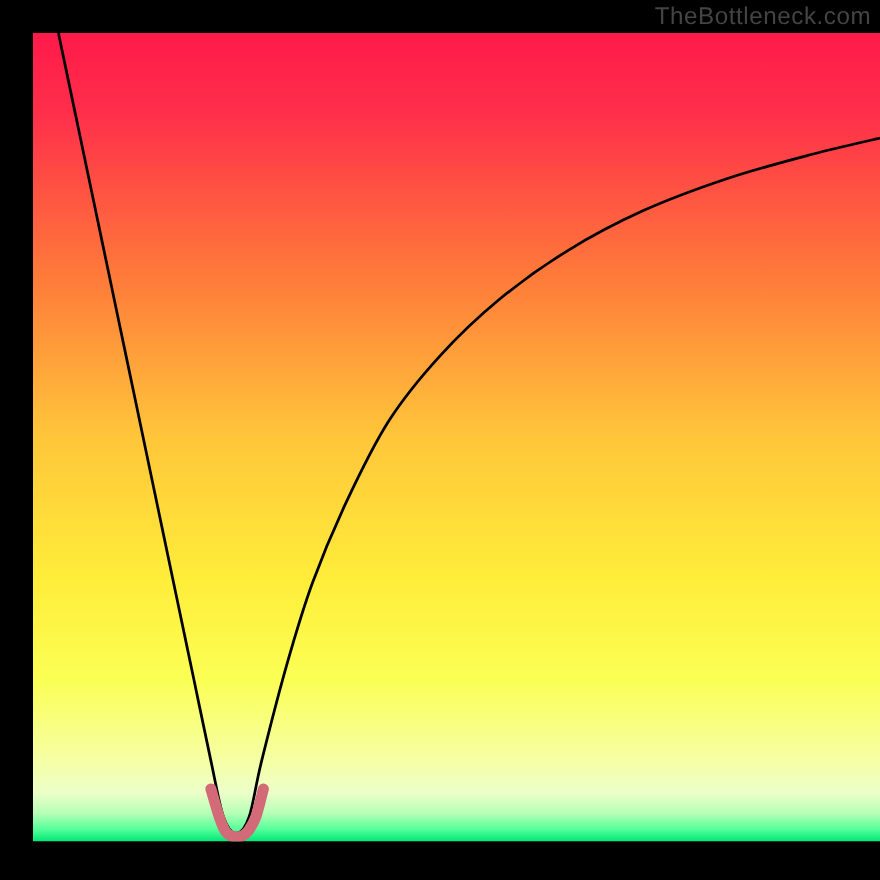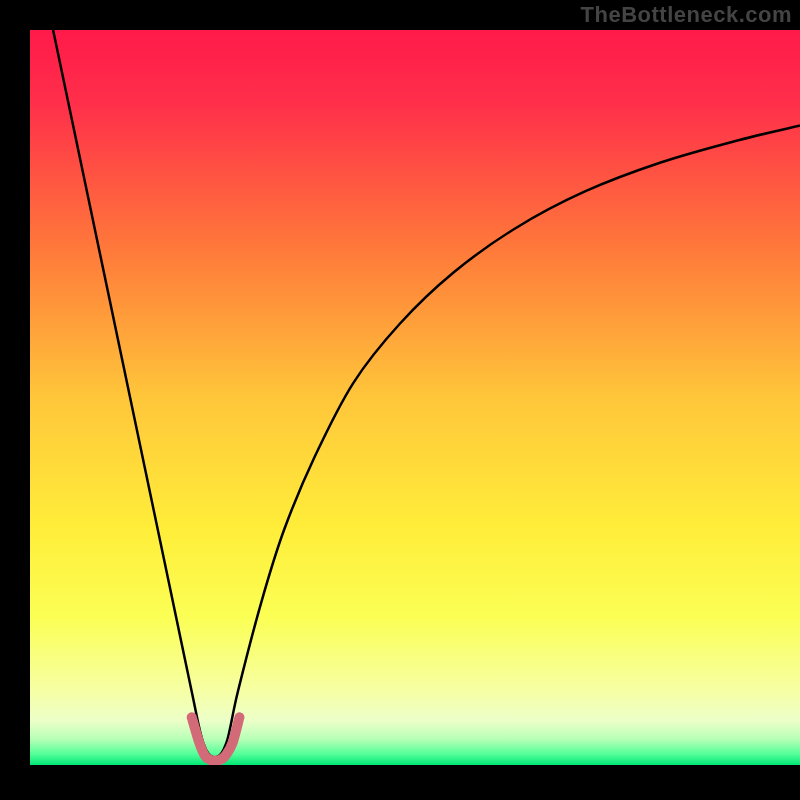--- a/index.html
+++ b/index.html
@@ -10,21 +10,21 @@
     position: relative;
     overflow: hidden;
     font-family: Arial, Helvetica, sans-serif;
   }
   .watermark {
     position: absolute;
     top: 2px;
     right: 8px;
     color: #444;
     font-size: 22px;
-    font-weight: 700;
+    font-weight: 400;
     letter-spacing: 0.5px;
     z-index: 10;
   }
   .plot-area {
     position: absolute;
     left: 30px;
     top: 30px;
     width: 770px;
     height: 735px;
   }

